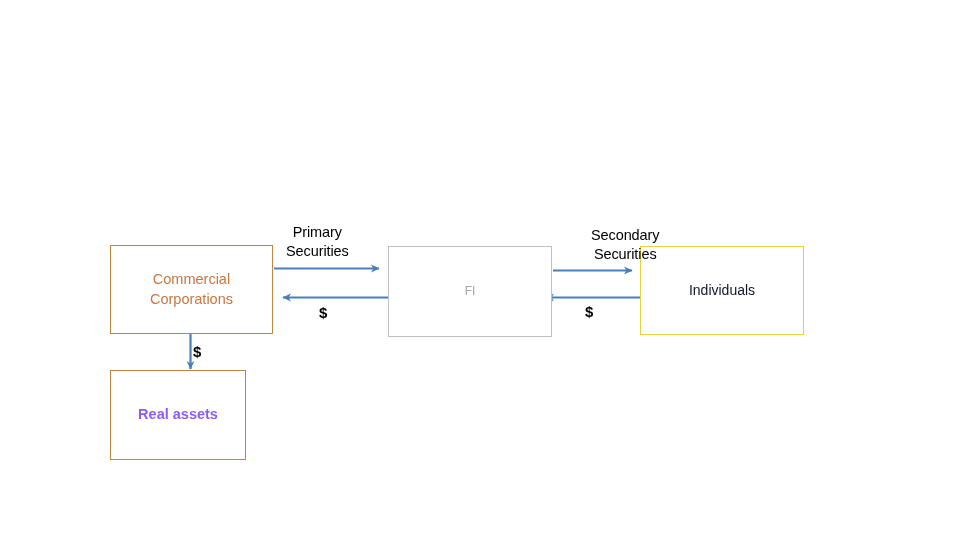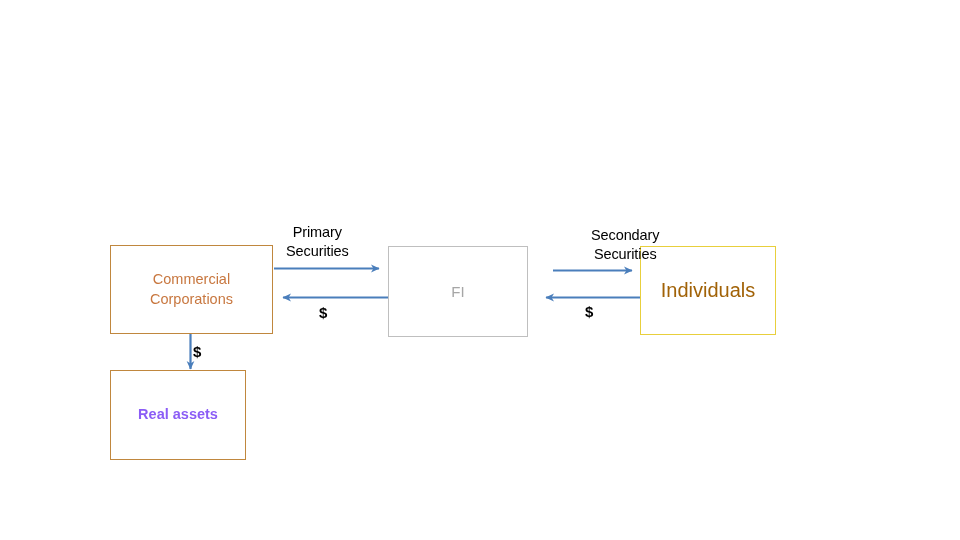--- a/index.html
+++ b/index.html
@@ -38,35 +38,35 @@
     width: 163px;
     height: 89px;
     border: 1px solid #C0873E;
     font-size: 14.5px;
     color: #C8773F;
   }
 
   .box-fi {
     left: 388px;
     top: 246px;
-    width: 140px;
+    width: 164px;
     height: 91px;
     border: 1px solid #BFBFBF;
-    font-size: 15px;
+    font-size: 12px;
     color: #A6A6A6;
   }
 
   .box-individuals {
     left: 640px;
     top: 246px;
-    width: 136px;
+    width: 164px;
     height: 89px;
     border: 1px solid #E8CF3C;
-    font-size: 20px;
-    color: #a16207;
+    font-size: 14px;
+    color: #0f172a;
   }
 
   .box-realassets {
     left: 110px;
     top: 370px;
     width: 136px;
     height: 90px;
     border: 1px solid #C0873E;
     font-size: 14.5px;
     color: #8b5cf6;

